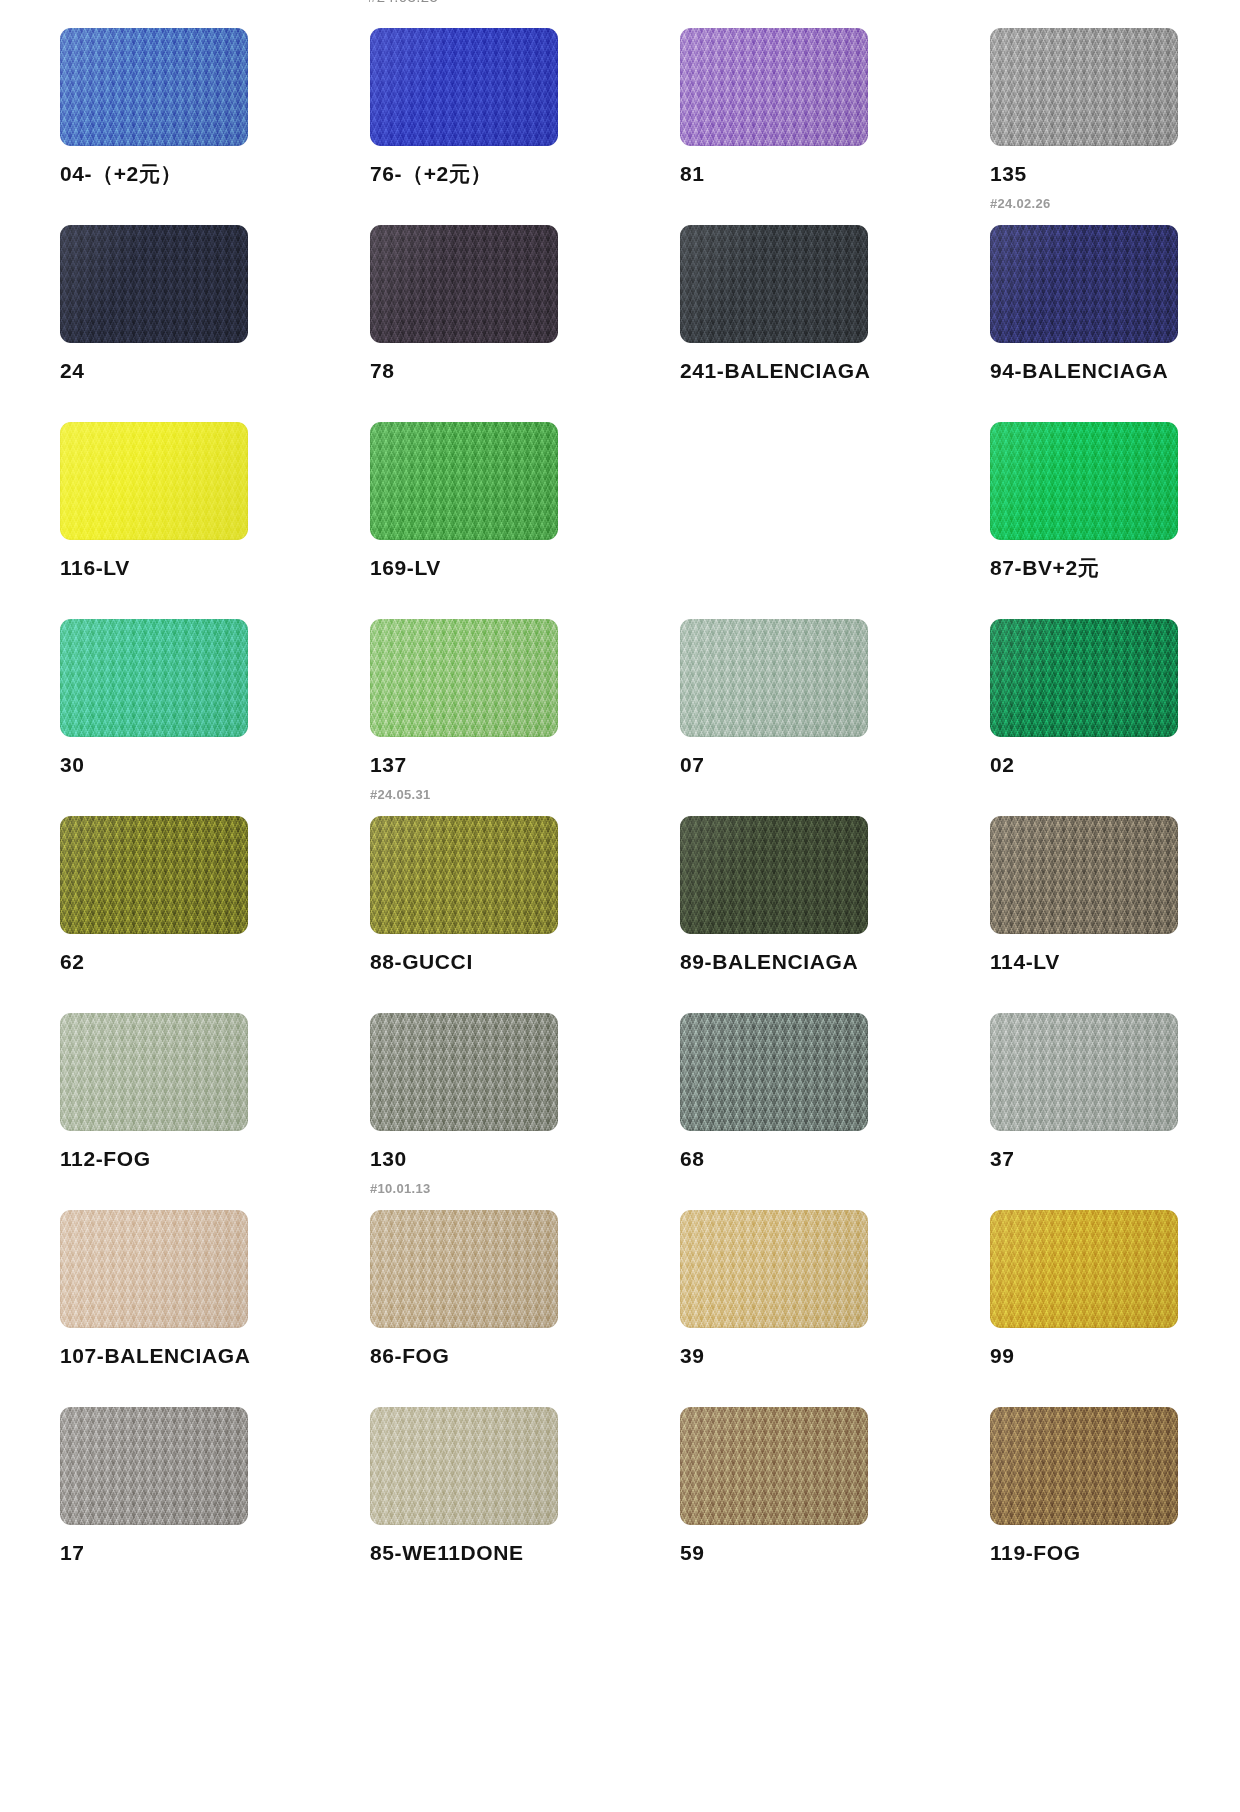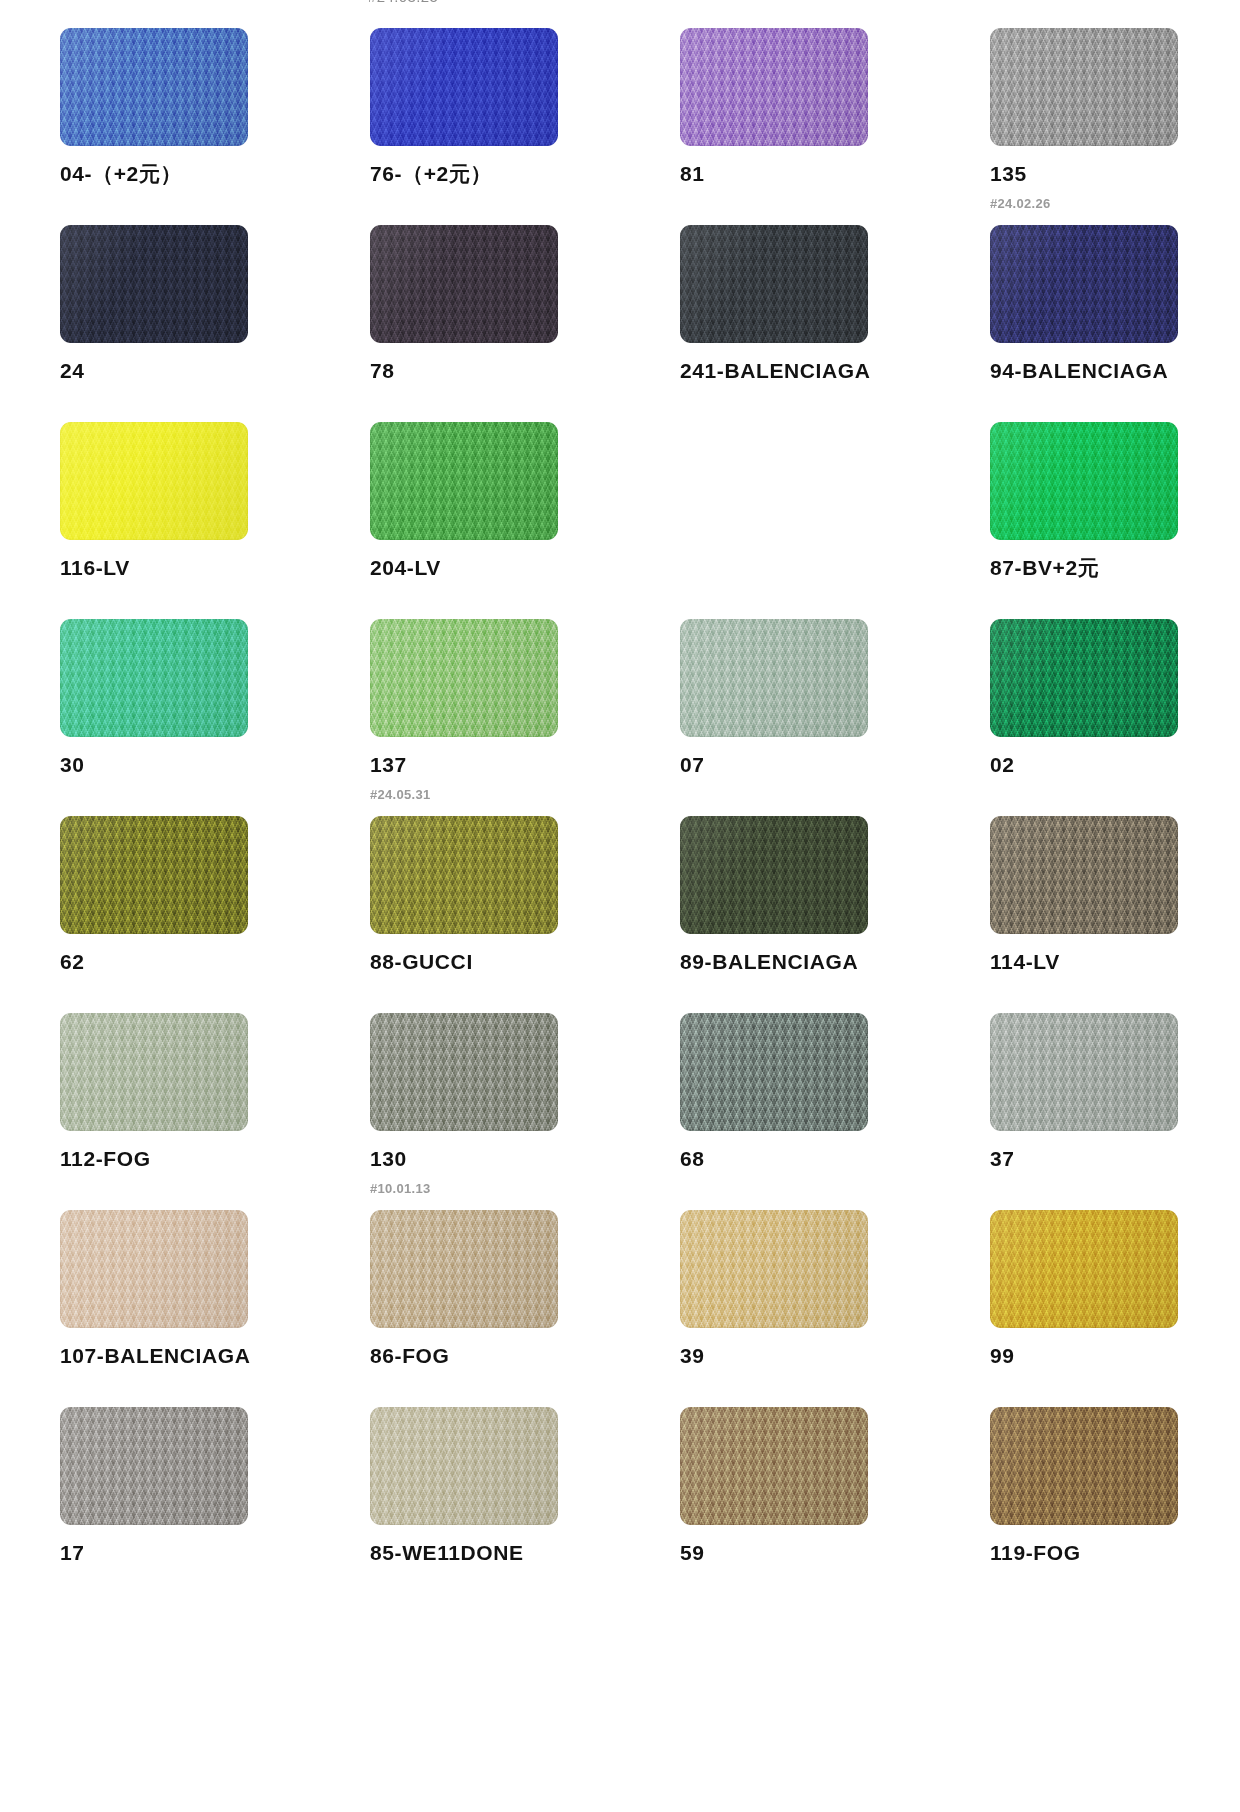--- a/index.html
+++ b/index.html
@@ -215,21 +215,21 @@
           <div class="edge"></div>
         </div>
         <div class="label">116-LV</div>
       </div>
       <div class="cell">
         <div class="swatch" style="background-color: rgb(80, 171, 78);">
           <div class="knit"></div>
           <div class="shade"></div>
           <div class="edge"></div>
         </div>
-        <div class="label">204-LV</div>
+        <div class="label">169-LV</div>
       </div>
       <div class="cell empty">
         <div class="swatch"></div>
         <div class="label"></div>
       </div>
       <div class="cell">
         <div class="swatch" style="background-color: rgb(23, 192, 87);">
           <div class="knit"></div>
           <div class="shade"></div>
           <div class="edge"></div>

